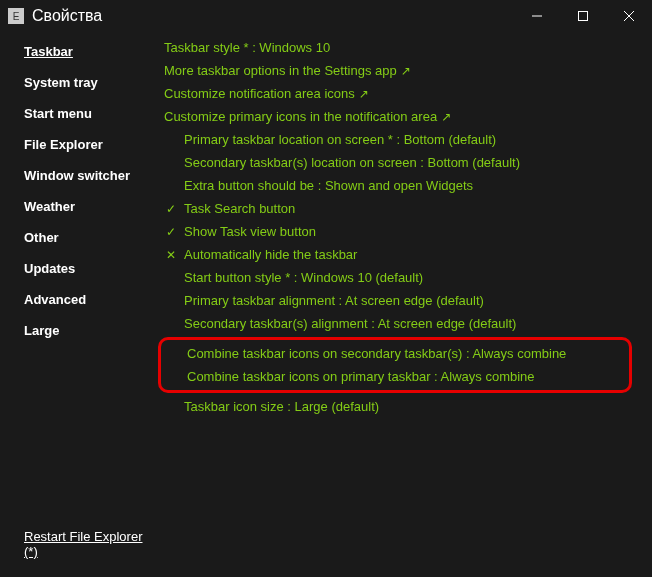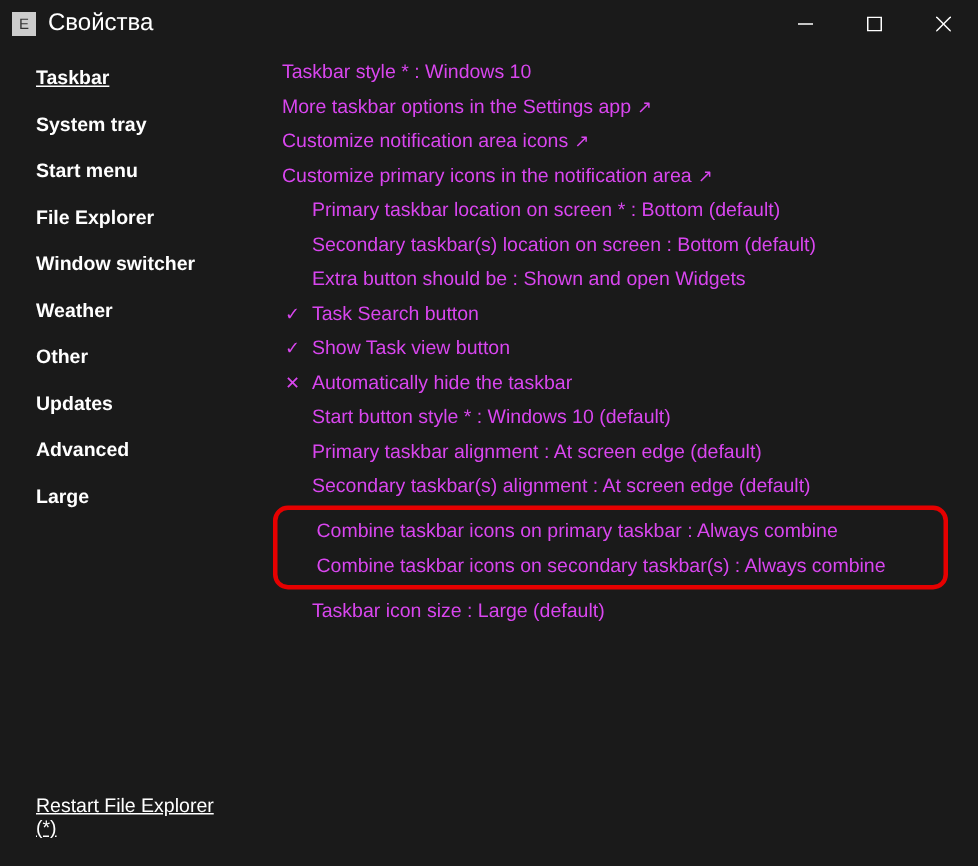--- a/index.html
+++ b/index.html
@@ -51,21 +51,20 @@
   justify-content: center;
   color: #fff;
   cursor: pointer;
 }
 .titlebar-btn svg { stroke: #fff; stroke-width: 1; fill: none; }
 
 .content {
   display: flex;
   flex: 1;
   padding: 4px 16px 12px 24px;
-  gap: 24px;
 }
 .sidebar {
   width: 132px;
   display: flex;
   flex-direction: column;
 }
 .sidebar-item {
   font-weight: bold;
   color: #fff;
   padding: 8px 0;
@@ -85,21 +84,21 @@
 
 .main {
   flex: 1;
   padding-left: 8px;
 }
 .setting-row {
   display: flex;
   align-items: center;
   padding: 4px 0;
   font-size: 13px;
-  color: #d946ef;
+  color: #84cc16;
 }
 .setting-indent {
   padding-left: 20px;
 }
 .prefix-icon {
   width: 14px;
   margin-right: 6px;
   display: inline-flex;
   align-items: center;
   justify-content: center;
@@ -210,25 +209,25 @@
           <div class="setting-row setting-indent">
             <span>Primary taskbar alignment : At screen edge (default)</span>
           </div>
           <div class="setting-row setting-indent">
             <span>Secondary taskbar(s) alignment : At screen edge (default)</span>
           </div>
         </div>
       <div class="highlight-box">
         <div id="highlight-rows">
             <div class="setting-row">
+              <span>Combine taskbar icons on secondary taskbar(s) : Always combine</span>
+            </div>
+            <div class="setting-row">
               <span>Combine taskbar icons on primary taskbar : Always combine</span>
             </div>
-            <div class="setting-row">
-              <span>Combine taskbar icons on secondary taskbar(s) : Always combine</span>
-            </div>
           </div>
       </div>
       <div id="after-rows">
           <div class="setting-row setting-indent">
             <span>Taskbar icon size : Large (default)</span>
           </div>
         </div>
     </div>
 
   </div>

